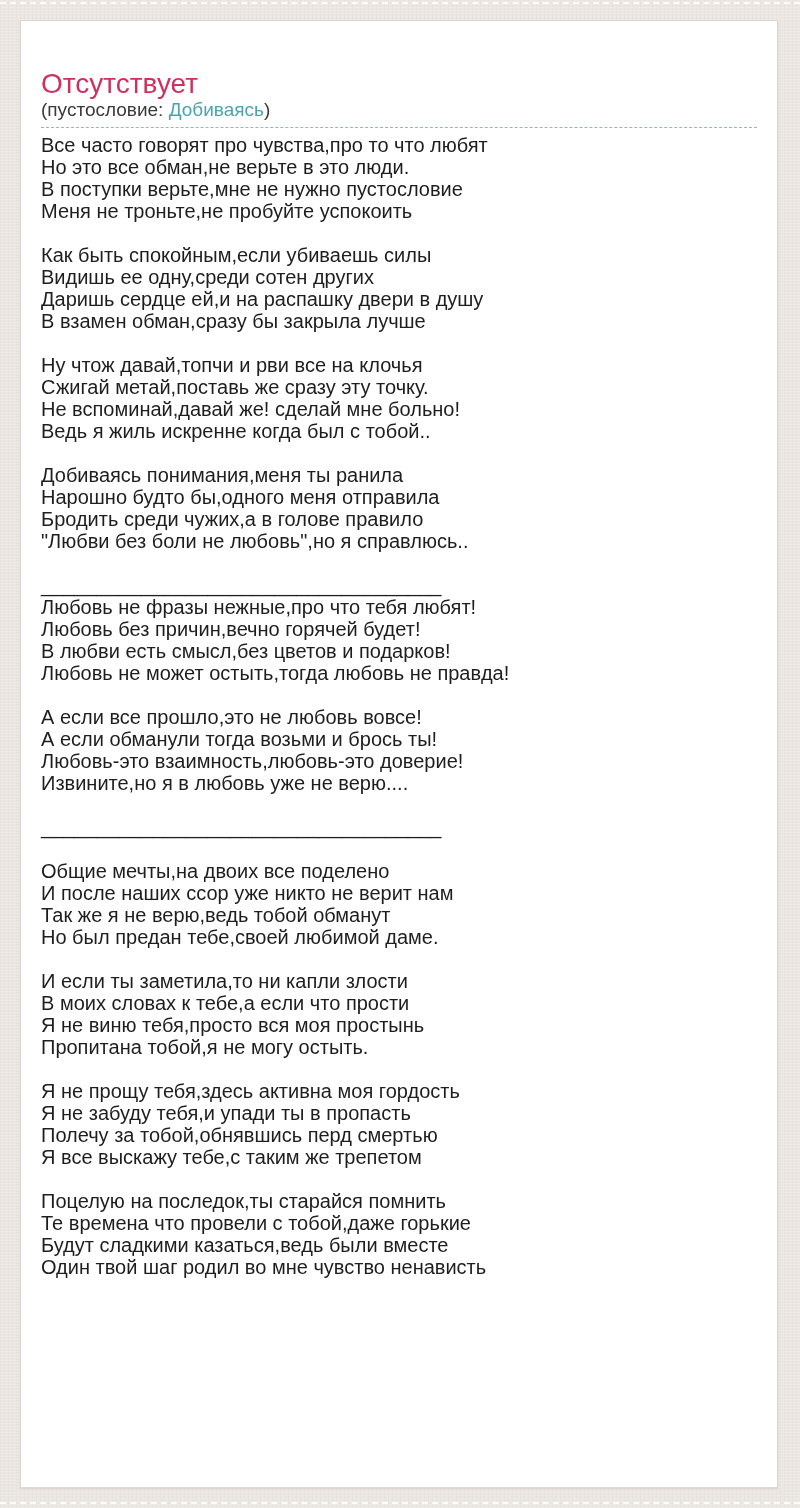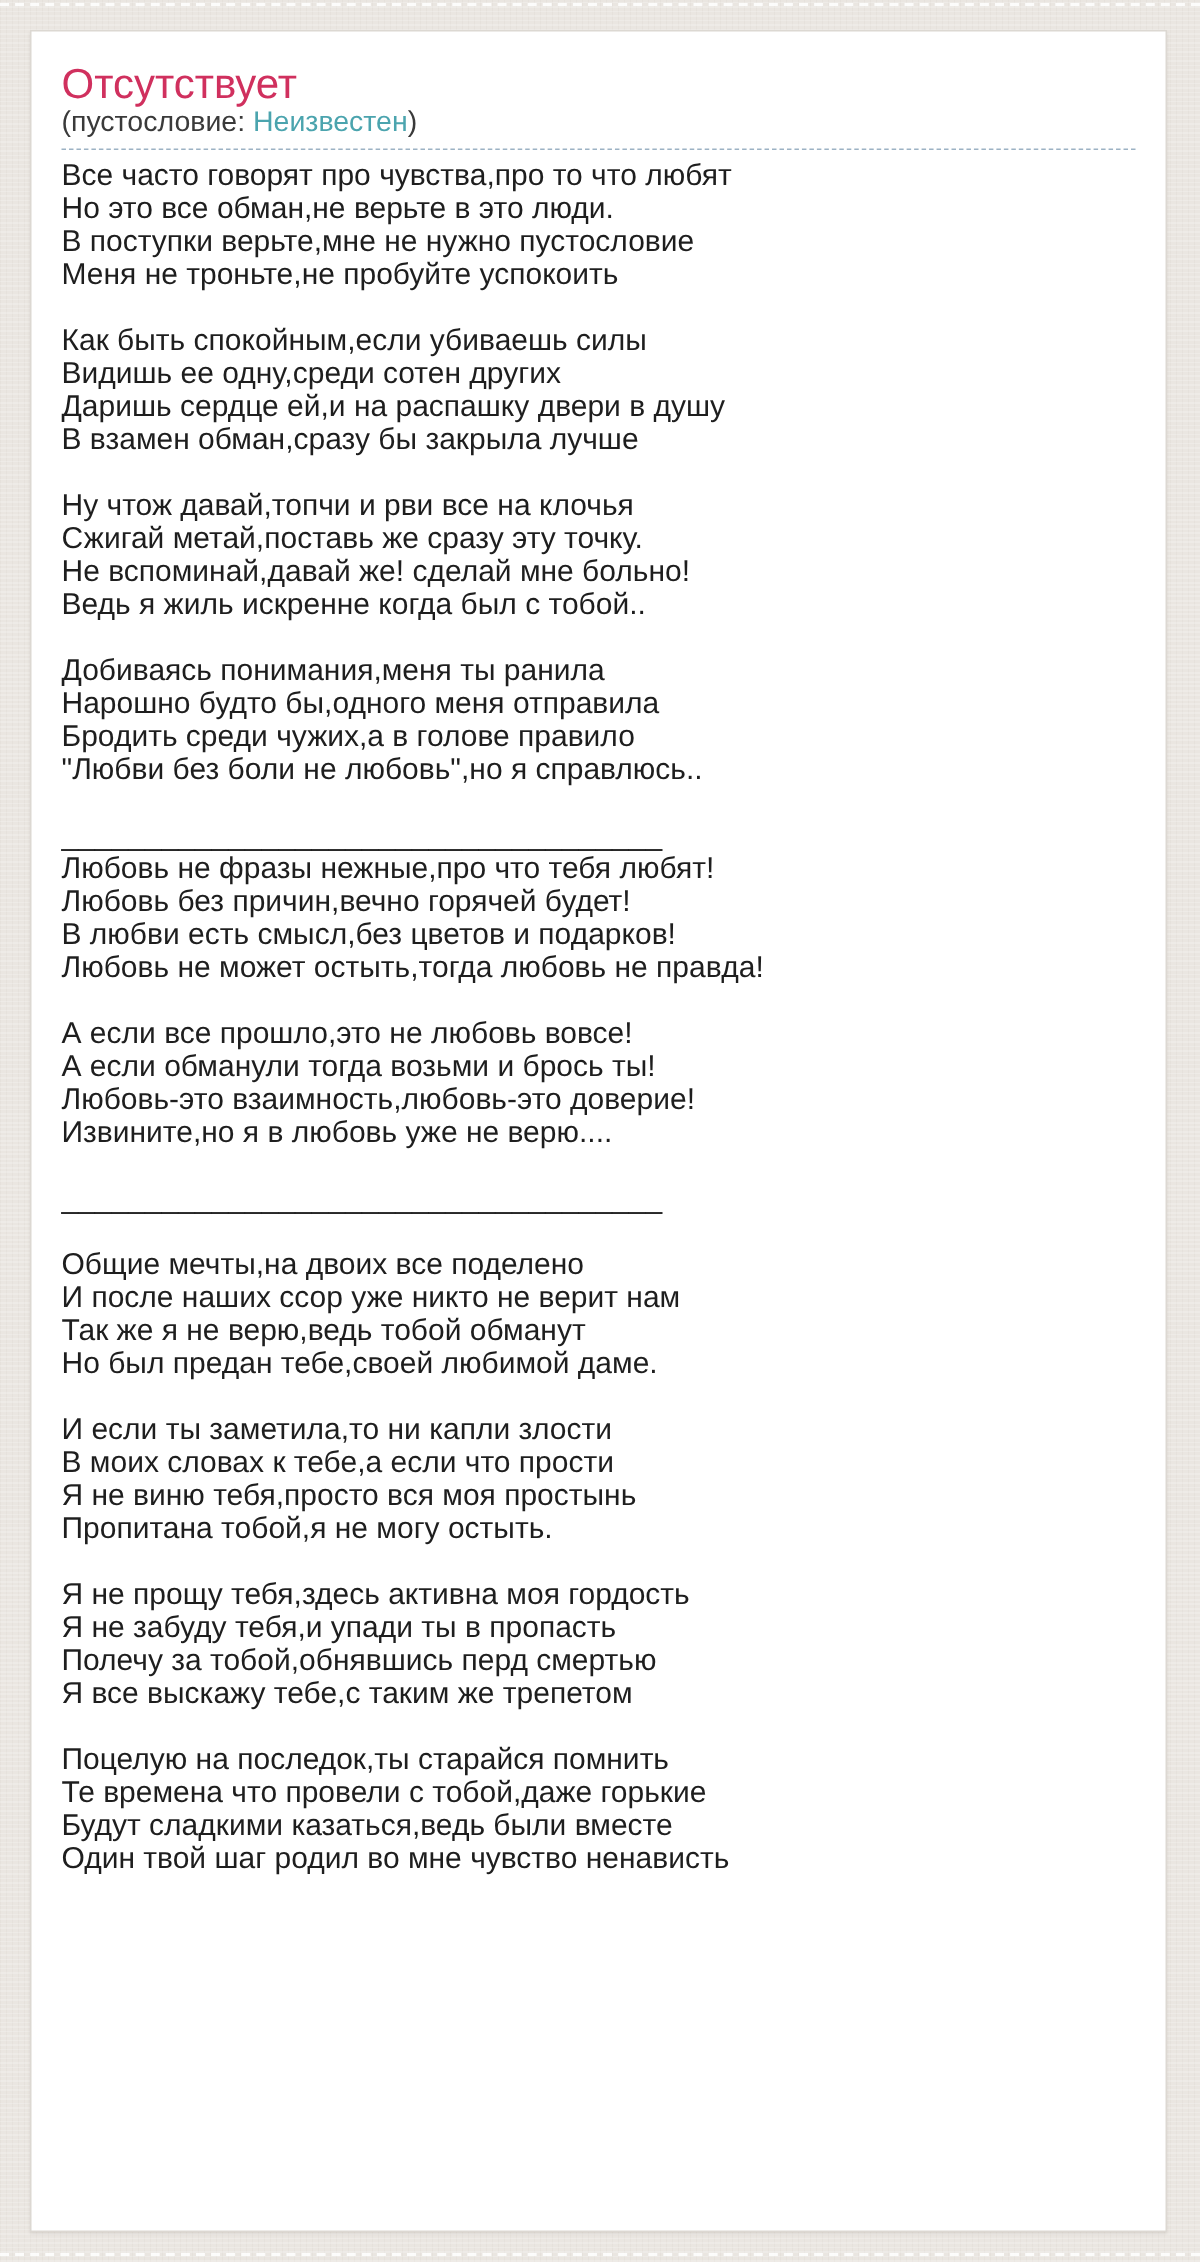--- a/index.html
+++ b/index.html
@@ -31,20 +31,21 @@
     width: 758px;
     height: 1468px;
     background: #ffffff;
     border: 1px solid #dcd8d2;
     box-shadow: 0 1px 2px rgba(120,112,100,0.18);
     padding: 20px 20px 30px 20px;
   }
   .song-header {
     border-bottom: 1px dashed #9cb2c4;
     padding-bottom: 6px;
+    margin-top: 28px;
   }
   h1.song-title {
     margin: 0;
     font-size: 28px;
     line-height: 30px;
     font-weight: 400;
     color: #d0305e;
   }
   .artist-line {
     margin: 0;
@@ -67,21 +68,21 @@
   }
 </style>
 </head>
 <body>
 
 <div class="edge-dash top"></div>
 
 <div class="card">
   <div class="song-header">
     <h1 class="song-title">Отсутствует</h1>
-    <p class="artist-line"><span>(пустословие: </span><a class="artist-link">Неизвестен</a><span>)</span></p>
+    <p class="artist-line"><span>(пустословие: </span><a class="artist-link">Добиваясь</a><span>)</span></p>
   </div>
 
   <pre class="lyrics">Все часто говорят про чувства,про то что любят
 Но это все обман,не верьте в это люди.
 В поступки верьте,мне не нужно пустословие
 Меня не троньте,не пробуйте успокоить
 
 Как быть спокойным,если убиваешь силы
 Видишь ее одну,среди сотен других
 Даришь сердце ей,и на распашку двери в душу

